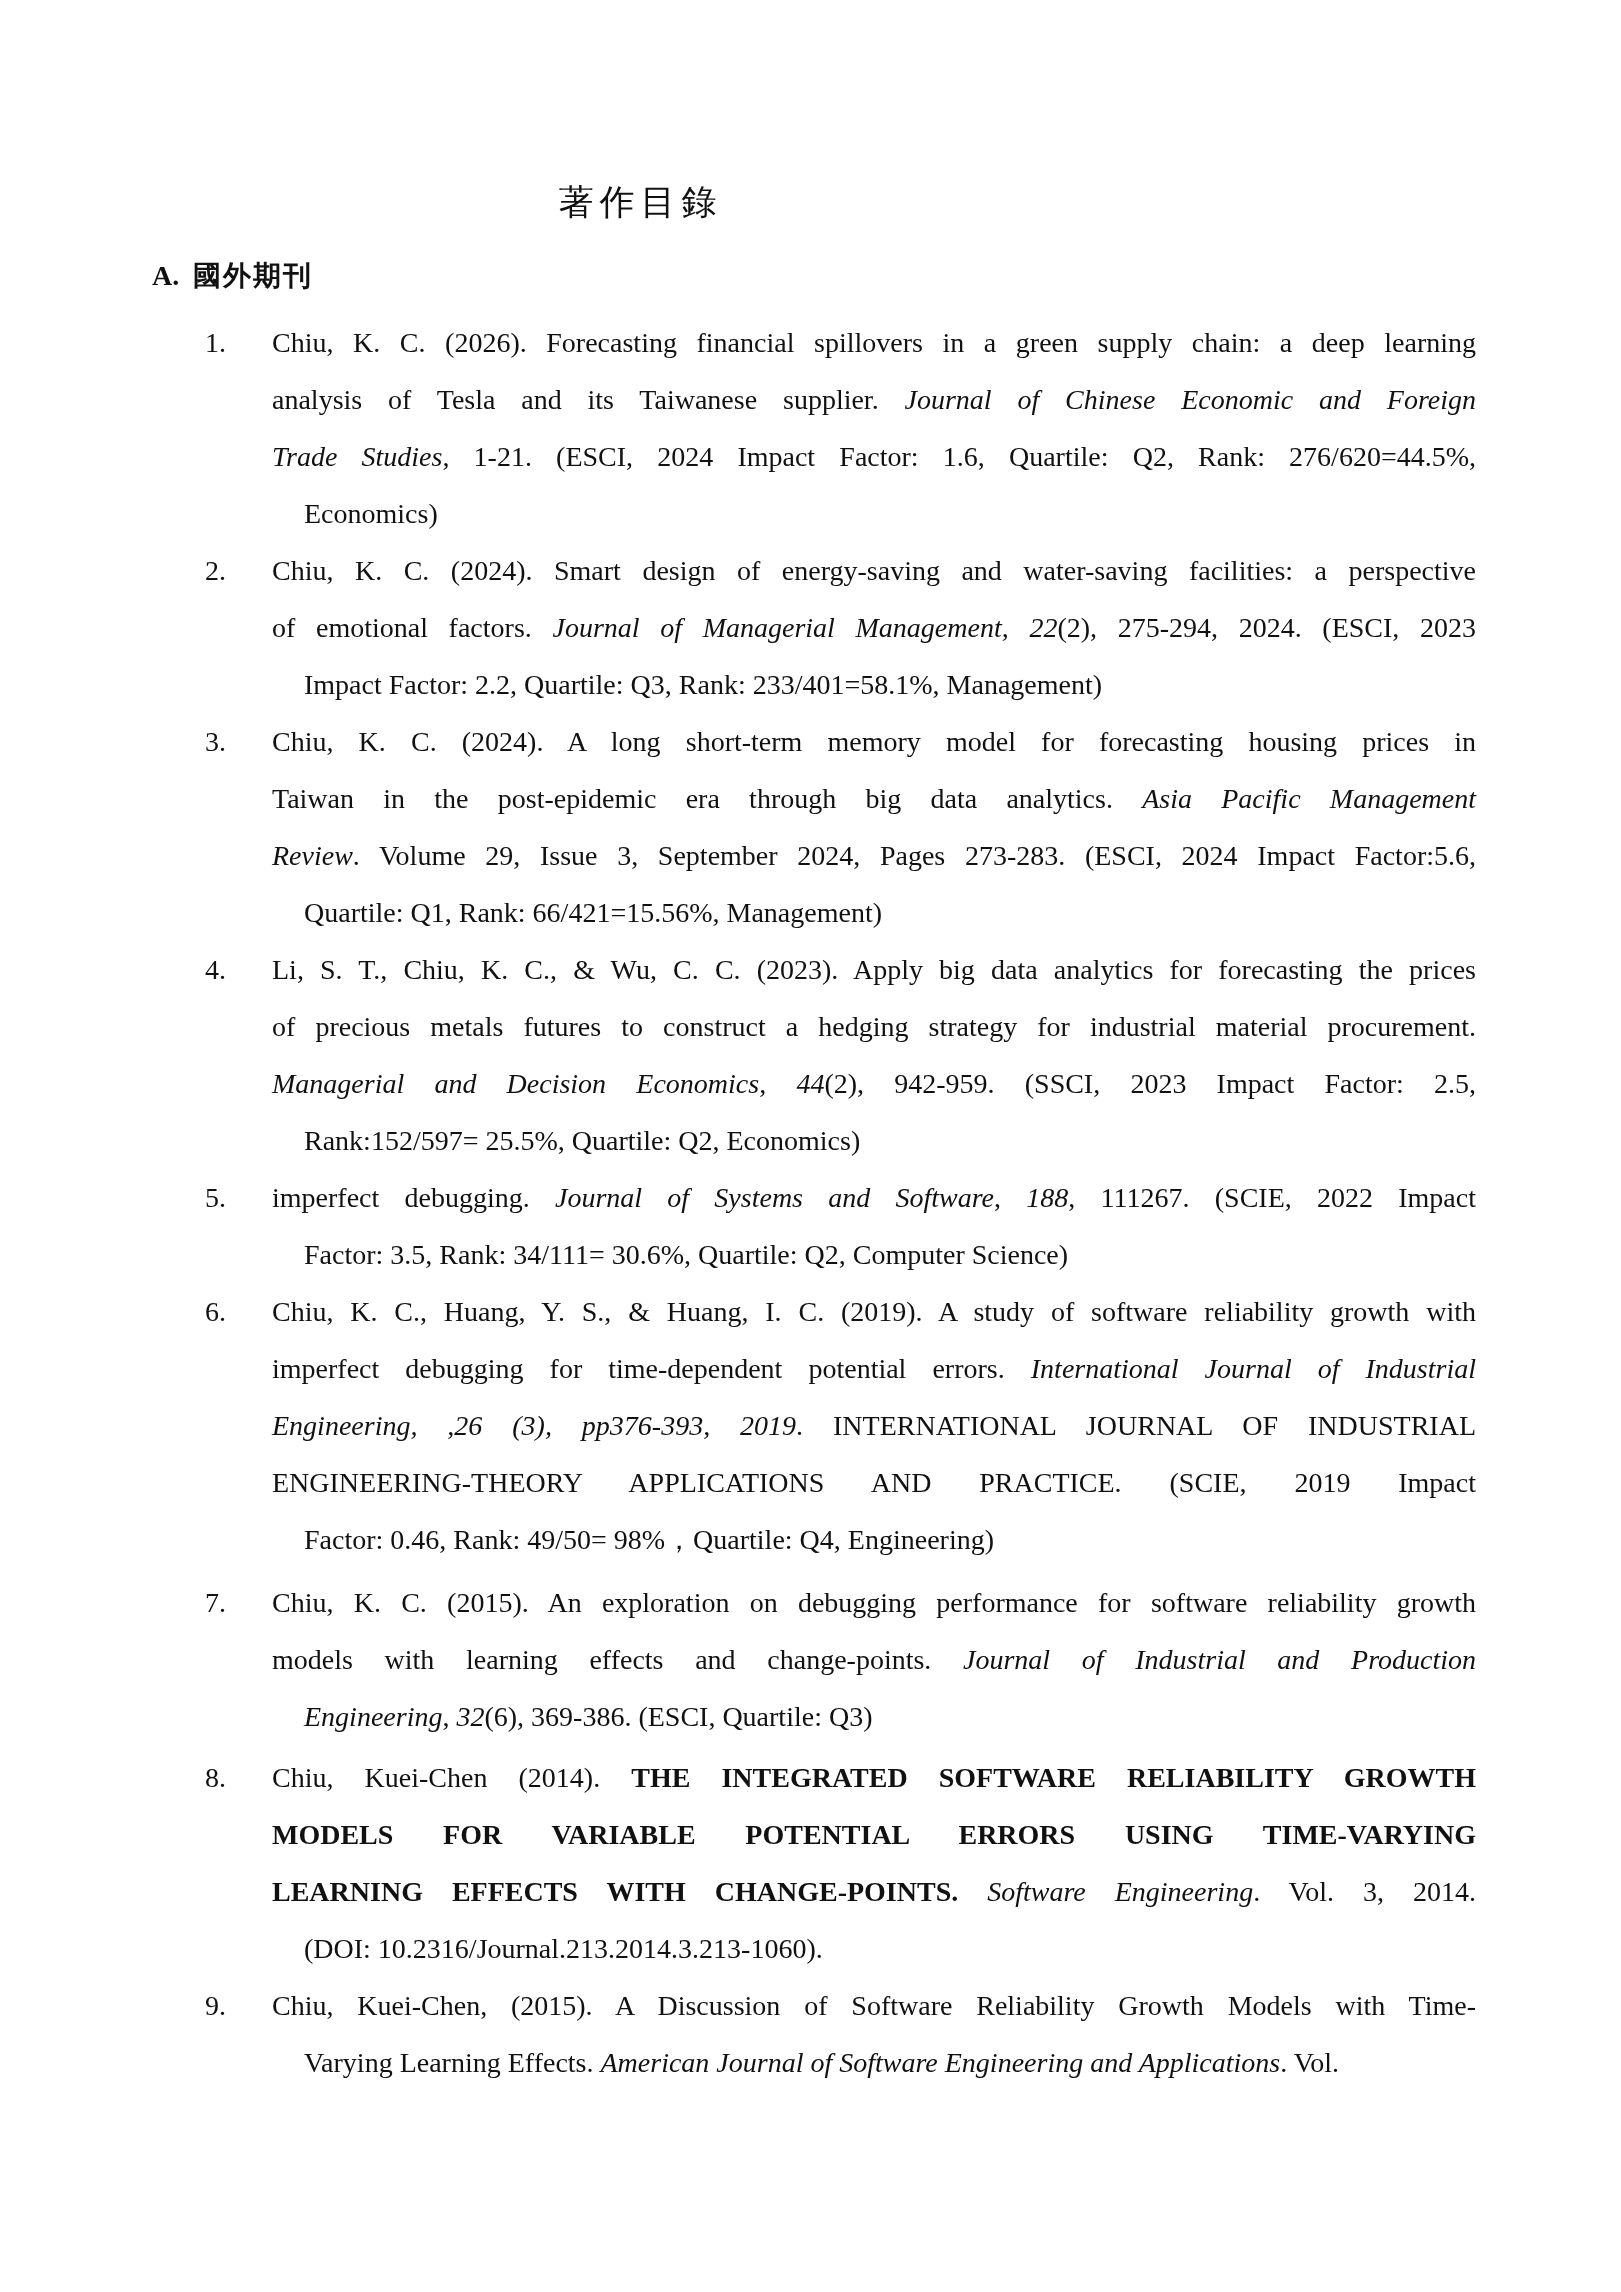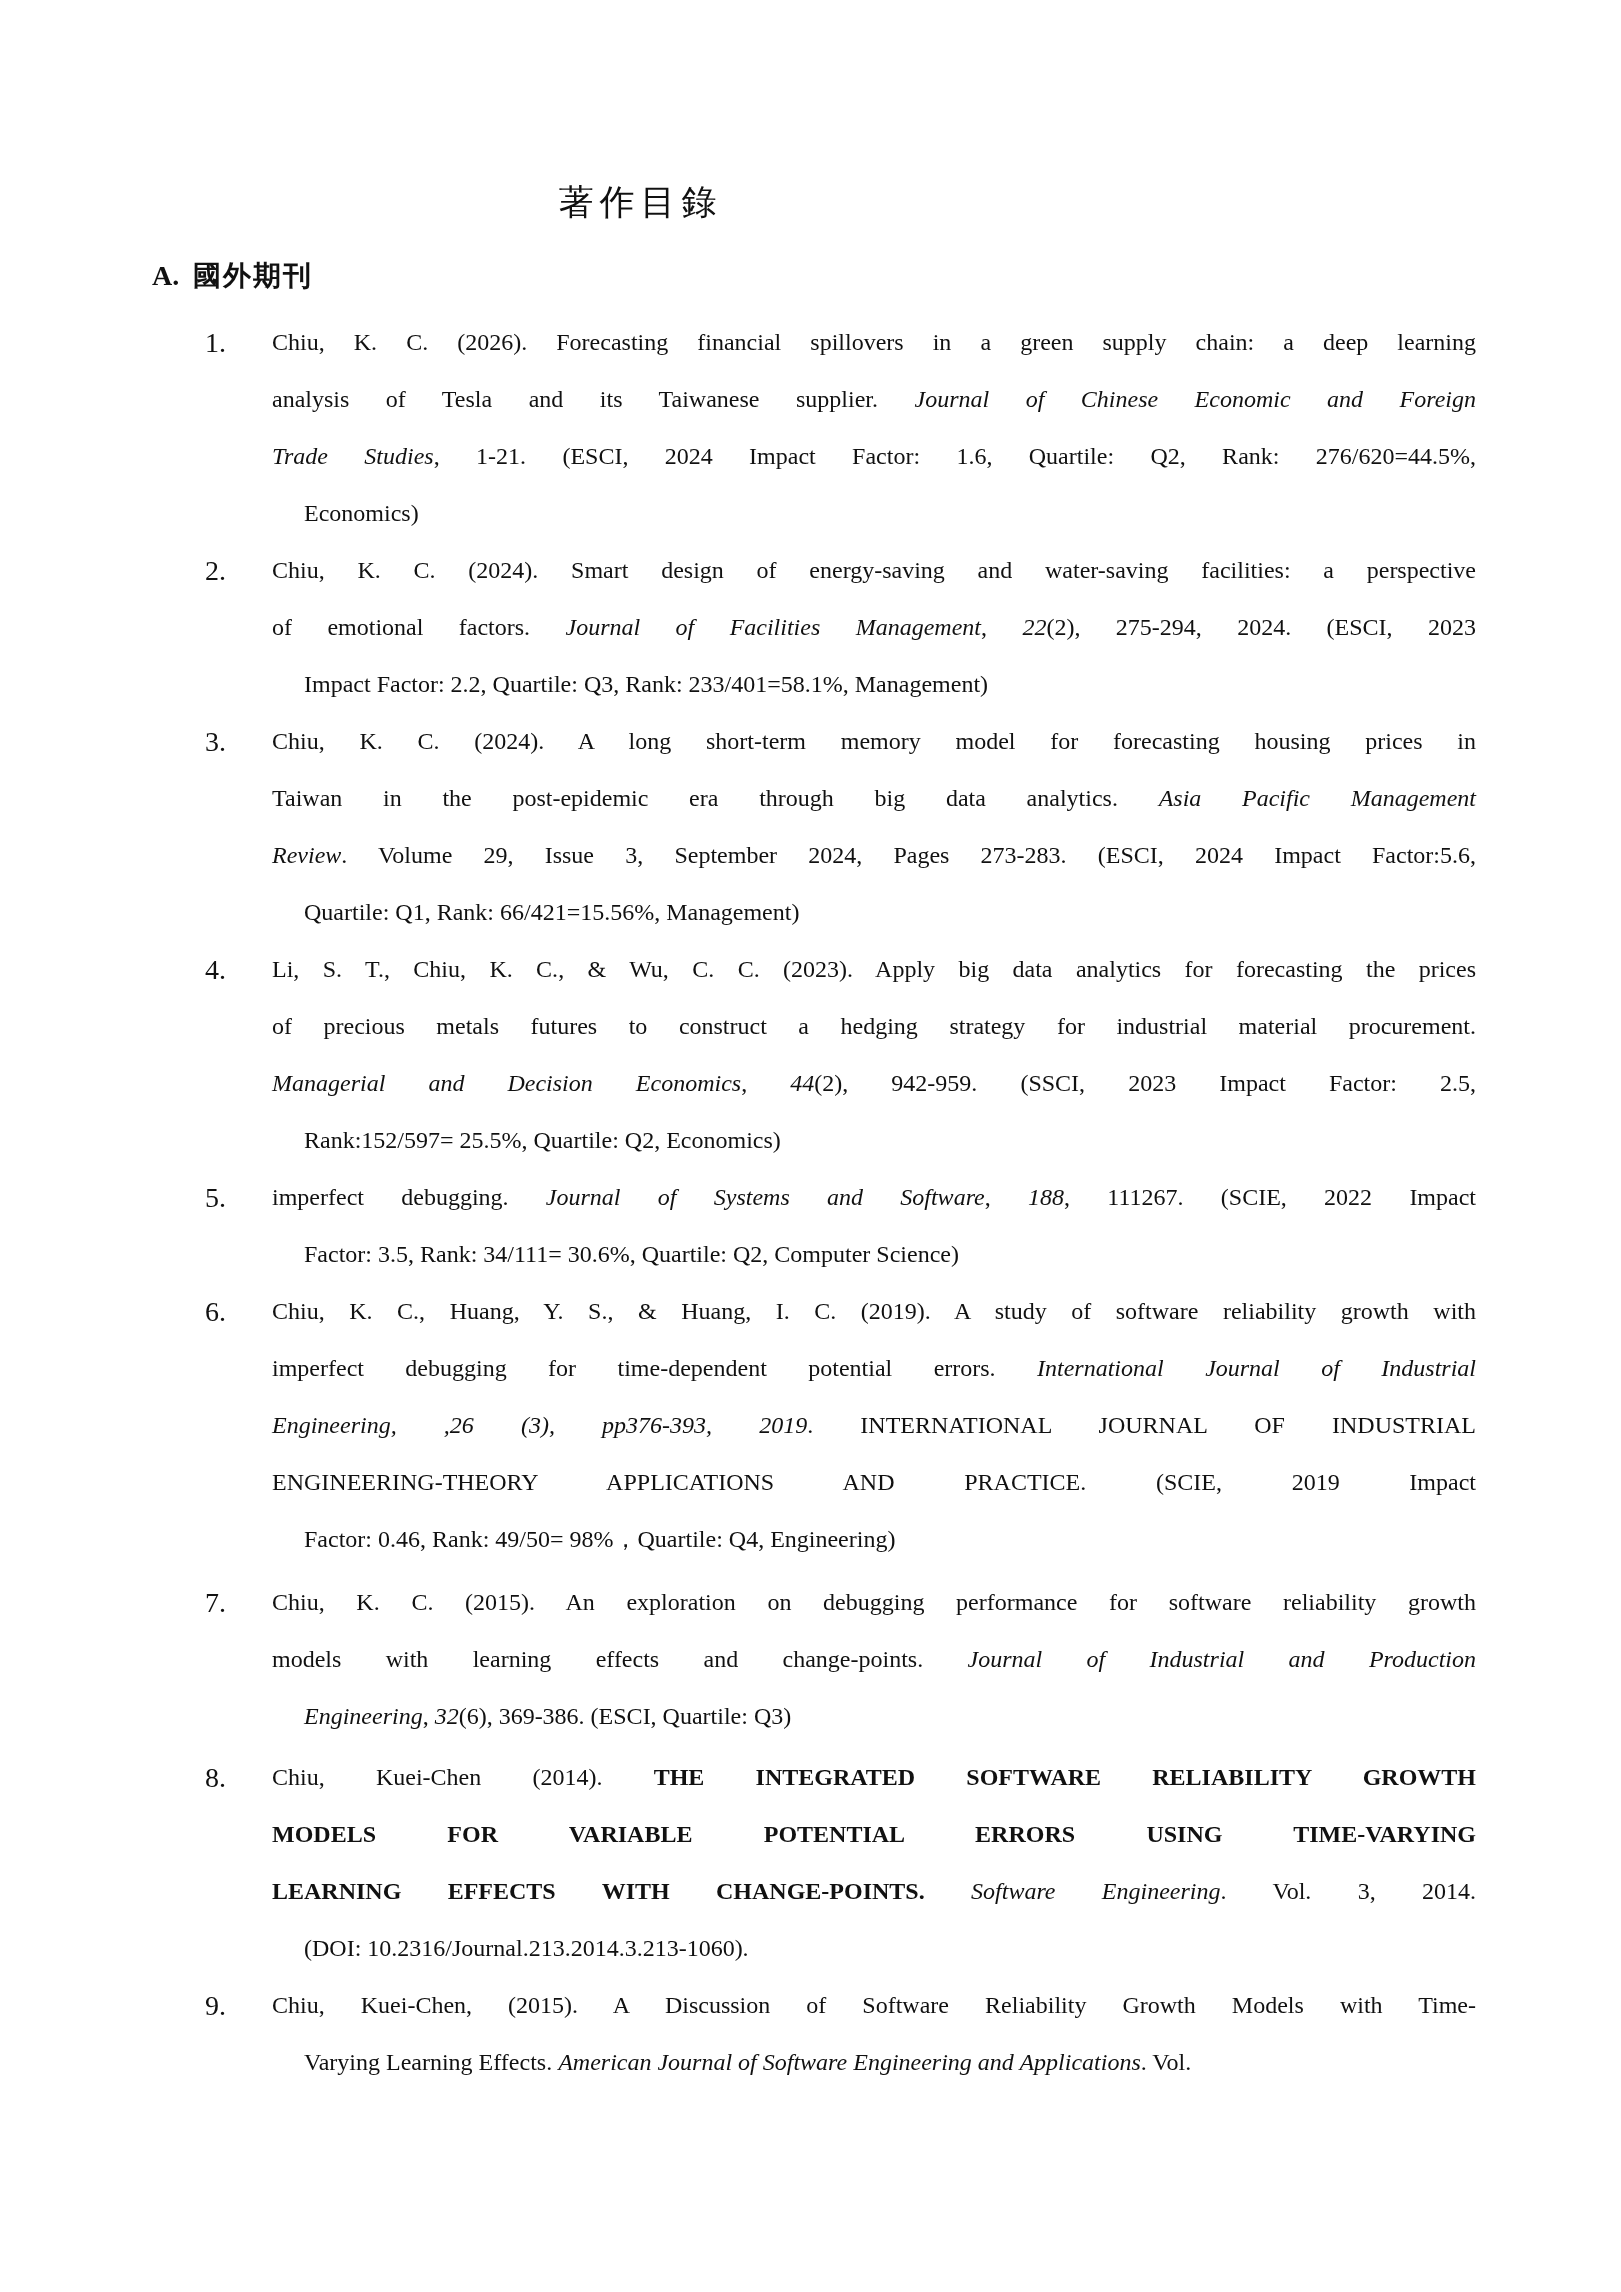--- a/index.html
+++ b/index.html
@@ -5,21 +5,21 @@
   html, body { margin: 0; padding: 0; background: #ffffff; }
   body { width: 1621px; height: 2293px; position: relative; overflow: hidden;
          font-family: "Liberation Serif", "DejaVu Serif", serif; color: #111111; }
   .page-title { position: absolute; top: 179px; left: 0; width: 1281px; text-align: center;
                 font-size: 35px; letter-spacing: 5.9px; font-family: Liberation Serif, serif; }
   .section-heading { position: absolute; top: 257px; left: 152px; font-size: 28px; font-weight: bold; text-align: center; }
   .section-heading .cjk { font-family: "DejaVu Sans", sans-serif; font-weight: bold; margin-left: 13.7px; letter-spacing: 2px; }
   .entries { position: absolute; top: 314px; left: 0; width: 1621px; }
   .entry { position: relative; }
   .entry-num { position: absolute; left: 205px; top: 0; font-size: 28px; line-height: 57px; }
-  .entry-body { margin-left: 272px; width: 1204px; font-size: 24px; line-height: 57px; }
+  .entry-body { margin-left: 272px; width: 1204px; font-size: 28px; line-height: 57px; }
   .line { display: block; white-space: nowrap; text-align: justify; text-align-last: justify; height: 57px; overflow: visible; }
   .line.last { text-align-last: left; margin-left: 32px; }
   .it { font-style: italic; }
   .b { font-weight: bold; }
   .u { text-underline-offset: 3.9px; }
 </style>
 </head>
 <body>
 
 <div>
@@ -34,21 +34,21 @@
           <span class="line"><span>Chiu, K. C. (2026). Forecasting financial spillovers in a green supply chain: a deep learning</span></span>
           <span class="line"><span>analysis of Tesla and its Taiwanese supplier. </span><span class="it">Journal of Chinese Economic and Foreign</span></span>
           <span class="line"><span class="it">Trade Studies</span><span>, 1-21. (ESCI, 2024 Impact Factor: 1.6, Quartile: Q2, Rank: 276/620=44.5%,</span></span>
           <span class="line last"><span>Economics)</span></span>
         </div>
       </div>
       <div class="entry" style="margin-top: 0px;">
         <div class="entry-num">2.</div>
         <div class="entry-body">
           <span class="line"><span>Chiu, K. C. (2024). Smart design of energy-saving and water-saving facilities: a perspective</span></span>
-          <span class="line"><span>of emotional factors. </span><span class="it">Journal of Facilities Management</span><span>, </span><span class="it">22</span><span>(2), 275-294, 2024. (ESCI, 2023</span></span>
+          <span class="line"><span>of emotional factors. </span><span class="it">Journal of Managerial Management</span><span>, </span><span class="it">22</span><span>(2), 275-294, 2024. (ESCI, 2023</span></span>
           <span class="line last"><span>Impact Factor: 2.2, Quartile: Q3, Rank: 233/401=58.1%, Management)</span></span>
         </div>
       </div>
       <div class="entry" style="margin-top: 0px;">
         <div class="entry-num">3.</div>
         <div class="entry-body">
           <span class="line"><span>Chiu, K. C. (2024). A long short-term memory model for forecasting housing prices in</span></span>
           <span class="line"><span>Taiwan in the post-epidemic era through big data analytics. </span><span class="it">Asia Pacific Management</span></span>
           <span class="line"><span class="it">Review</span><span>. Volume 29, Issue 3, September 2024, Pages 273-283. (ESCI, 2024 Impact Factor:5.6,</span></span>
           <span class="line last"><span>Quartile: Q1, Rank: 66/421=15.56%, Management)</span></span>

